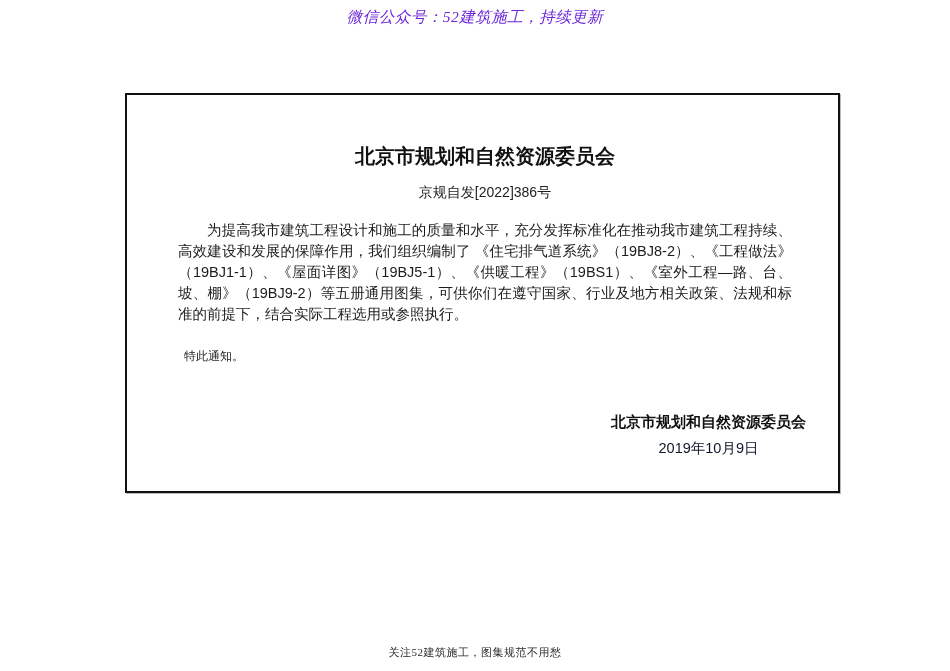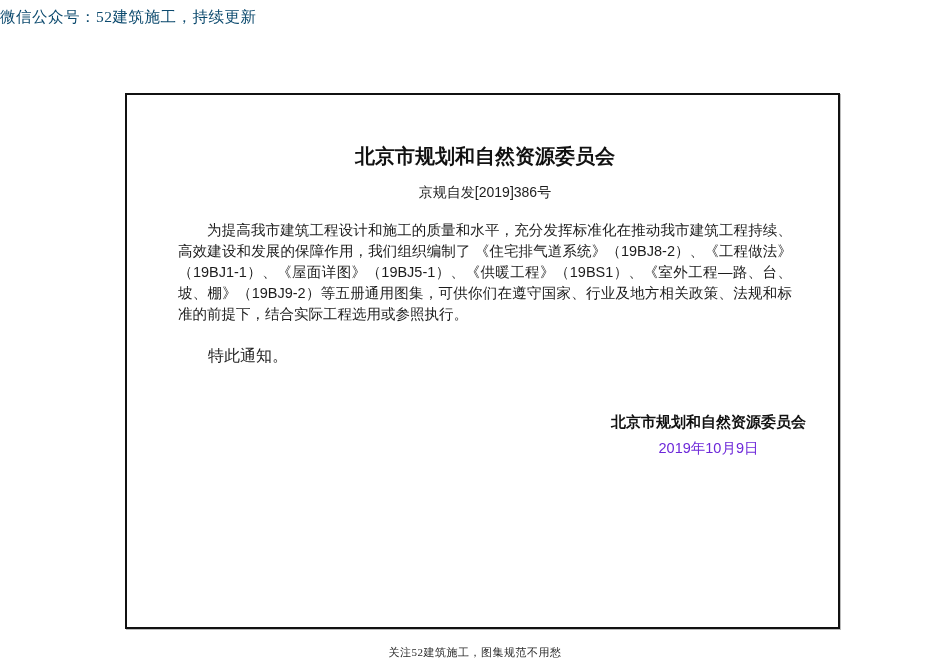--- a/index.html
+++ b/index.html
@@ -12,43 +12,44 @@
     background: #ffffff;
     position: relative;
     overflow: hidden;
     color: #1c1c1c;
   }
   .page-header {
     position: absolute;
     top: 7px;
     left: 0;
     width: 100%;
-    text-align: left;
+    text-align: center;
     font-family: "Liberation Serif", "DejaVu Serif", serif;
     font-size: 15.5px;
-    color: #0c4a6e;
+    color: #6d28d9;
     letter-spacing: 0.5px;
+    font-style: italic;
   }
   .page-footer {
     position: absolute;
     bottom: 11px;
     left: 0;
     width: 100%;
     text-align: center;
     font-family: "Liberation Serif", "DejaVu Serif", serif;
     font-size: 11px;
     color: #2a2a2a;
     letter-spacing: 0.5px;
   }
   .notice-box {
     position: absolute;
     left: 125px;
     top: 93px;
     width: 715px;
-    height: 536px;
+    height: 400px;
     border: 2px solid #111111;
     box-sizing: border-box;
     background: #ffffff;
     box-shadow: 1px 1px 0 #bbbbbb;
     font-family: "Liberation Sans", "DejaVu Sans", sans-serif;
   }
   .notice-inner {
     padding: 48px 28px 0 33px;
   }
   .title-line1 {
@@ -82,22 +83,22 @@
   }
   .body-paragraph {
     margin: 18px;
     font-size: 14.5px;
     line-height: 21px;
     text-indent: 2em;
     text-align: justify;
     color: #1c1c1c;
   }
   .closing {
-    margin: 16px;
-    font-size: 16px;
+    margin: 0;
+    font-size: 12px;
     line-height: 26.3px;
     text-indent: 2em;
     color: #1c1c1c;
   }
   .signature-wrap {
     margin-top: 42px;
     text-align: right;
     padding-right: 4px;
   }
   .signature-block {
@@ -107,35 +108,35 @@
   .signature-name {
     font-size: 15px;
     font-weight: bold;
     line-height: 22px;
     color: #111111;
   }
   .signature-date {
     margin-top: 5px;
     font-size: 14.5px;
     line-height: 20px;
-    color: #6d28d9;
+    color: #0f172a;
   }
 </style>
 </head>
 <body>
 
 <div class="page-header">微信公众号：52建筑施工，持续更新</div>
 
 <div class="notice-box">
   <div class="notice-inner">
 
     <h1 class="title-line1">北京市规划和自然资源委员会</h1>
 
 
-    <div class="doc-number">京规自发[2019]386号</div>
+    <div class="doc-number">京规自发[2022]386号</div>
 
 
     <p class="body-paragraph">为提高我市建筑工程设计和施工的质量和水平，充分发挥标准化在推动我市建筑工程持续、高效建设和发展的保障作用，我们组织编制了 《住宅排气道系统》（19BJ8-2）、《工程做法》（19BJ1-1）、《屋面详图》（19BJ5-1）、《供暖工程》（19BS1）、《室外工程—路、台、坡、棚》（19BJ9-2）等五册通用图集，可供你们在遵守国家、行业及地方相关政策、法规和标准的前提下，结合实际工程选用或参照执行。</p>
 
     <p class="closing">特此通知。</p>
 
     <div class="signature-wrap">
       <div class="signature-block">
         <div class="signature-name">北京市规划和自然资源委员会</div>
         <div class="signature-date">2019年10月9日</div>

